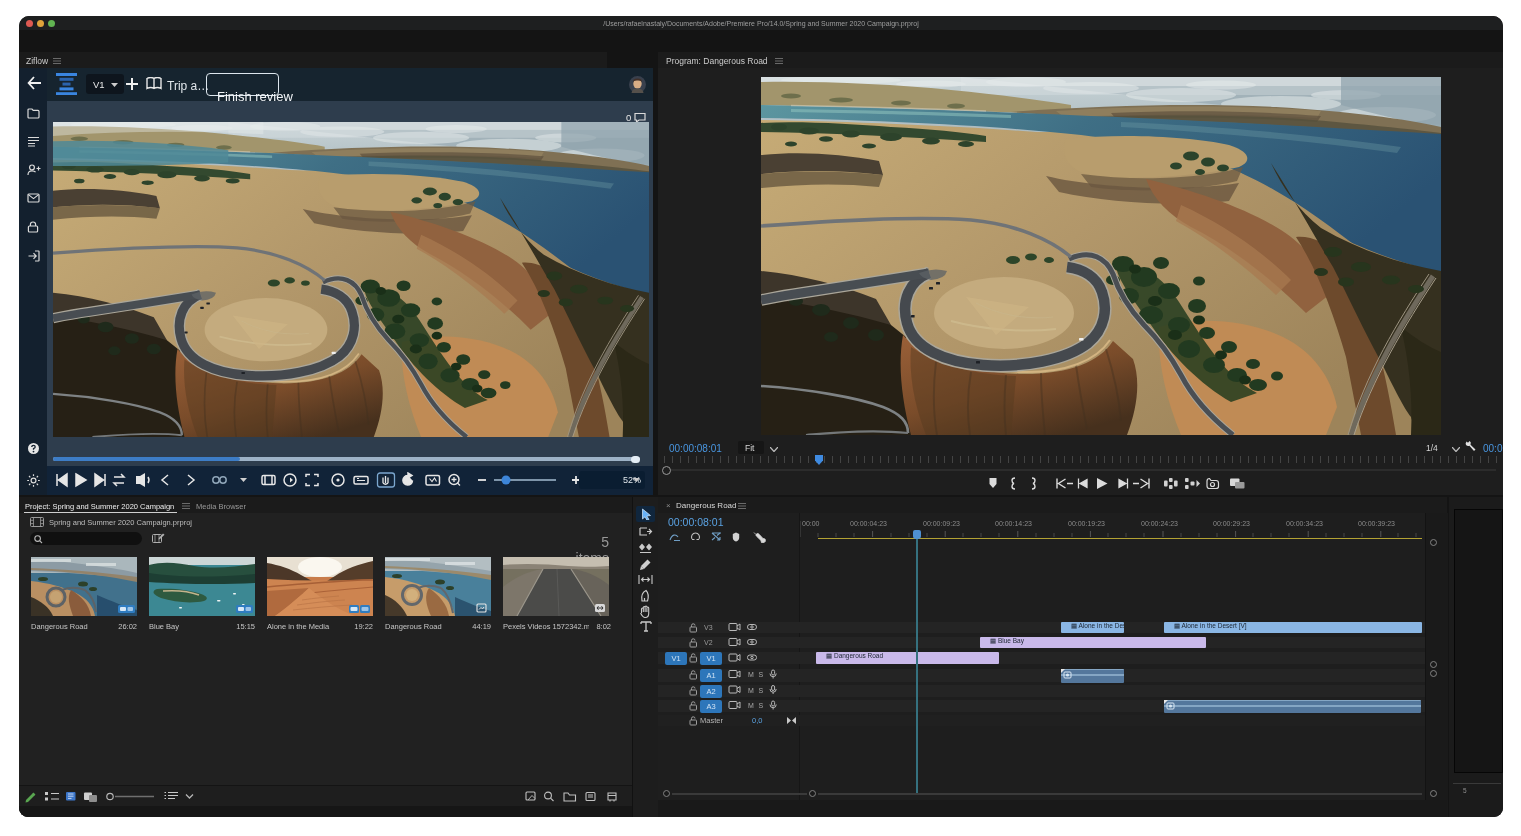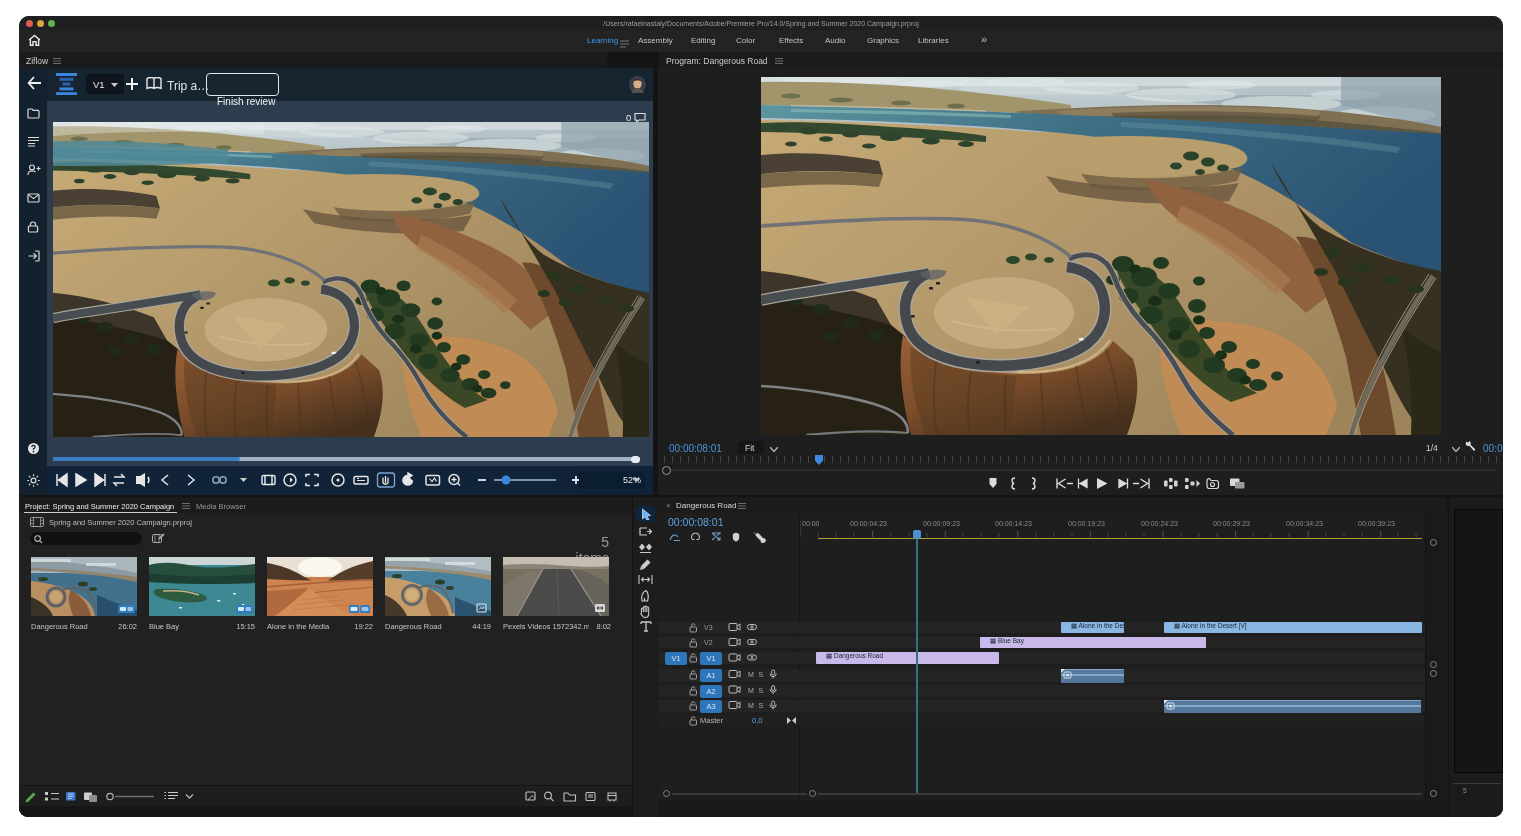--- a/index.html
+++ b/index.html
@@ -24,37 +24,20 @@
 </style>
 </head>
 <body>
 <div id="win" class="ab">
   <div id="titlebar" class="ab">
     <div class="ab tl" style="left:7px;background:#df5a52;"></div>
     <div class="ab tl" style="left:18px;background:#dfa33b;"></div>
     <div class="ab tl" style="left:29px;background:#62b452;"></div>
     <div class="ab" id="title-text">/Users/rafaelnastaly/Documents/Adobe/Premiere Pro/14.0/Spring and Summer 2020 Campaign.prproj</div>
   </div>
-  <div id="menubar" class="ab">
-    <svg class="ab" style="left:8px;top:3px" width="15" height="15" viewBox="0 0 16 16">
-        <path d="M2.2 7.5 8 2.6 13.8 7.5 M3.6 6.6 V13 H6.4 V9.2 H9.6 V13 H12.4 V6.6" fill="none" stroke="#e8e8e8" stroke-width="1.5"></path>
-      </svg>
-    <span class="ab mtab" style="left:568px;color:#3e9af0;">Learning</span>
-    <svg class="ab" style="left:601px;top:10px" width="9" height="8" viewBox="0 0 9 8">
-        <path d="M0 1h9M0 4h9M0 7h6" stroke="#777" stroke-width="1.2"></path>
-      </svg>
-    <span class="ab mtab" style="left:619px;">Assembly</span>
-    <span class="ab mtab" style="left:672px;">Editing</span>
-    <span class="ab mtab" style="left:717px;">Color</span>
-    <span class="ab mtab" style="left:760px;">Effects</span>
-    <span class="ab mtab" style="left:806px;">Audio</span>
-    <span class="ab mtab" style="left:848px;">Graphics</span>
-    <span class="ab mtab" style="left:899px;">Libraries</span>
-    <span class="ab mtab" style="left:962px;top:3px;font-size:11px;">»</span>
-  </div>
 
   <div id="ziflow" class="ab" style="left:0;top:36px;width:588px;height:443px;background:#1b1b1b;">
     <div class="ab ptab" style="left:7px;top:4px;">Ziflow</div>
     <svg class="ab" style="left:34px;top:6px" width="8" height="7" viewBox="0 0 8 7">
         <path d="M0 .5h8M0 3h8M0 5.5h8" stroke="#6a6a6a" stroke-width="1.2"></path>
       </svg>
     <div class="ab" style="left:0;top:16px;width:634px;height:33px;background:#16242f;"></div>
     <div class="ab" style="left:28px;top:49px;width:606px;height:365px;background:#2e3d4d;"></div>
     <div class="ab" style="left:0;top:16px;width:28px;height:427px;background:#13202e;"></div>
     <div class="ab" style="left:28px;top:414px;width:606px;height:29px;background:#112338;"></div>
@@ -77,21 +60,21 @@
         <path d="M0 0 3.5 4 7 0" fill="#cccccc"></path>
       </svg>
     <svg class="ab" style="left:106px;top:25px" width="14" height="14" viewBox="0 0 14 14">
         <path d="M7 1 V13 M1 7 H13" stroke="#f0f0f0" stroke-width="2" fill="none"></path>
       </svg>
     <svg class="ab" style="left:127px;top:25px" width="16" height="13" viewBox="0 0 16 13">
         <path d="M1 1.5 C3.5 .2 6 .2 8 1.5 C10 .2 12.5 .2 15 1.5 V11.5 C12.5 10.2 10 10.2 8 11.5 C6 10.2 3.5 10.2 1 11.5 Z M8 1.5 V11.5" stroke="#e8e8e8" stroke-width="1.4" fill="none"></path>
       </svg>
     <span class="ab" style="left:148px;top:26.5px;font-size:12px;color:#dfe5ea;">Trip a…</span>
     <div class="ab" style="left:187px;top:21px;width:71px;height:21px;border:1.4px solid #dde6ee;border-radius:4px;"></div>
-    <span class="ab" style="left:198px;top:44px;font-size:10px;color:#f2f5f8;">Finish review</span>
+    <span class="ab" style="left:198px;top:37px;font-size:13px;color:#f2f5f8;">Finish review</span>
     <svg class="ab" style="left:610px;top:24px" width="17" height="17" viewBox="0 0 17 17">
         <circle cx="8.5" cy="8.5" r="8.5" fill="#39404d"></circle>
         <ellipse cx="8.5" cy="7.8" rx="4.2" ry="4.8" fill="#d9ad85"></ellipse>
         <path d="M3.8 7 Q3.6 2.6 8.5 2.6 Q13.4 2.6 13.2 7 Q12.8 4.4 8.5 4.6 Q4.2 4.4 3.8 7 Z" fill="#423028"></path>
         <path d="M2.5 17 Q3 12.6 8.5 12.6 Q14 12.6 14.5 17 Z" fill="#55504b"></path>
       </svg>
 
     <svg class="ab" style="left:8px;top:56px" width="13" height="11" viewBox="0 0 13 11">
         <path d="M1 2 Q1 1 2 1 H5 L6.2 2.4 H11 Q12 2.4 12 3.4 V9 Q12 10 11 10 H2 Q1 10 1 9 Z" class="wicon"></path>
       </svg>

